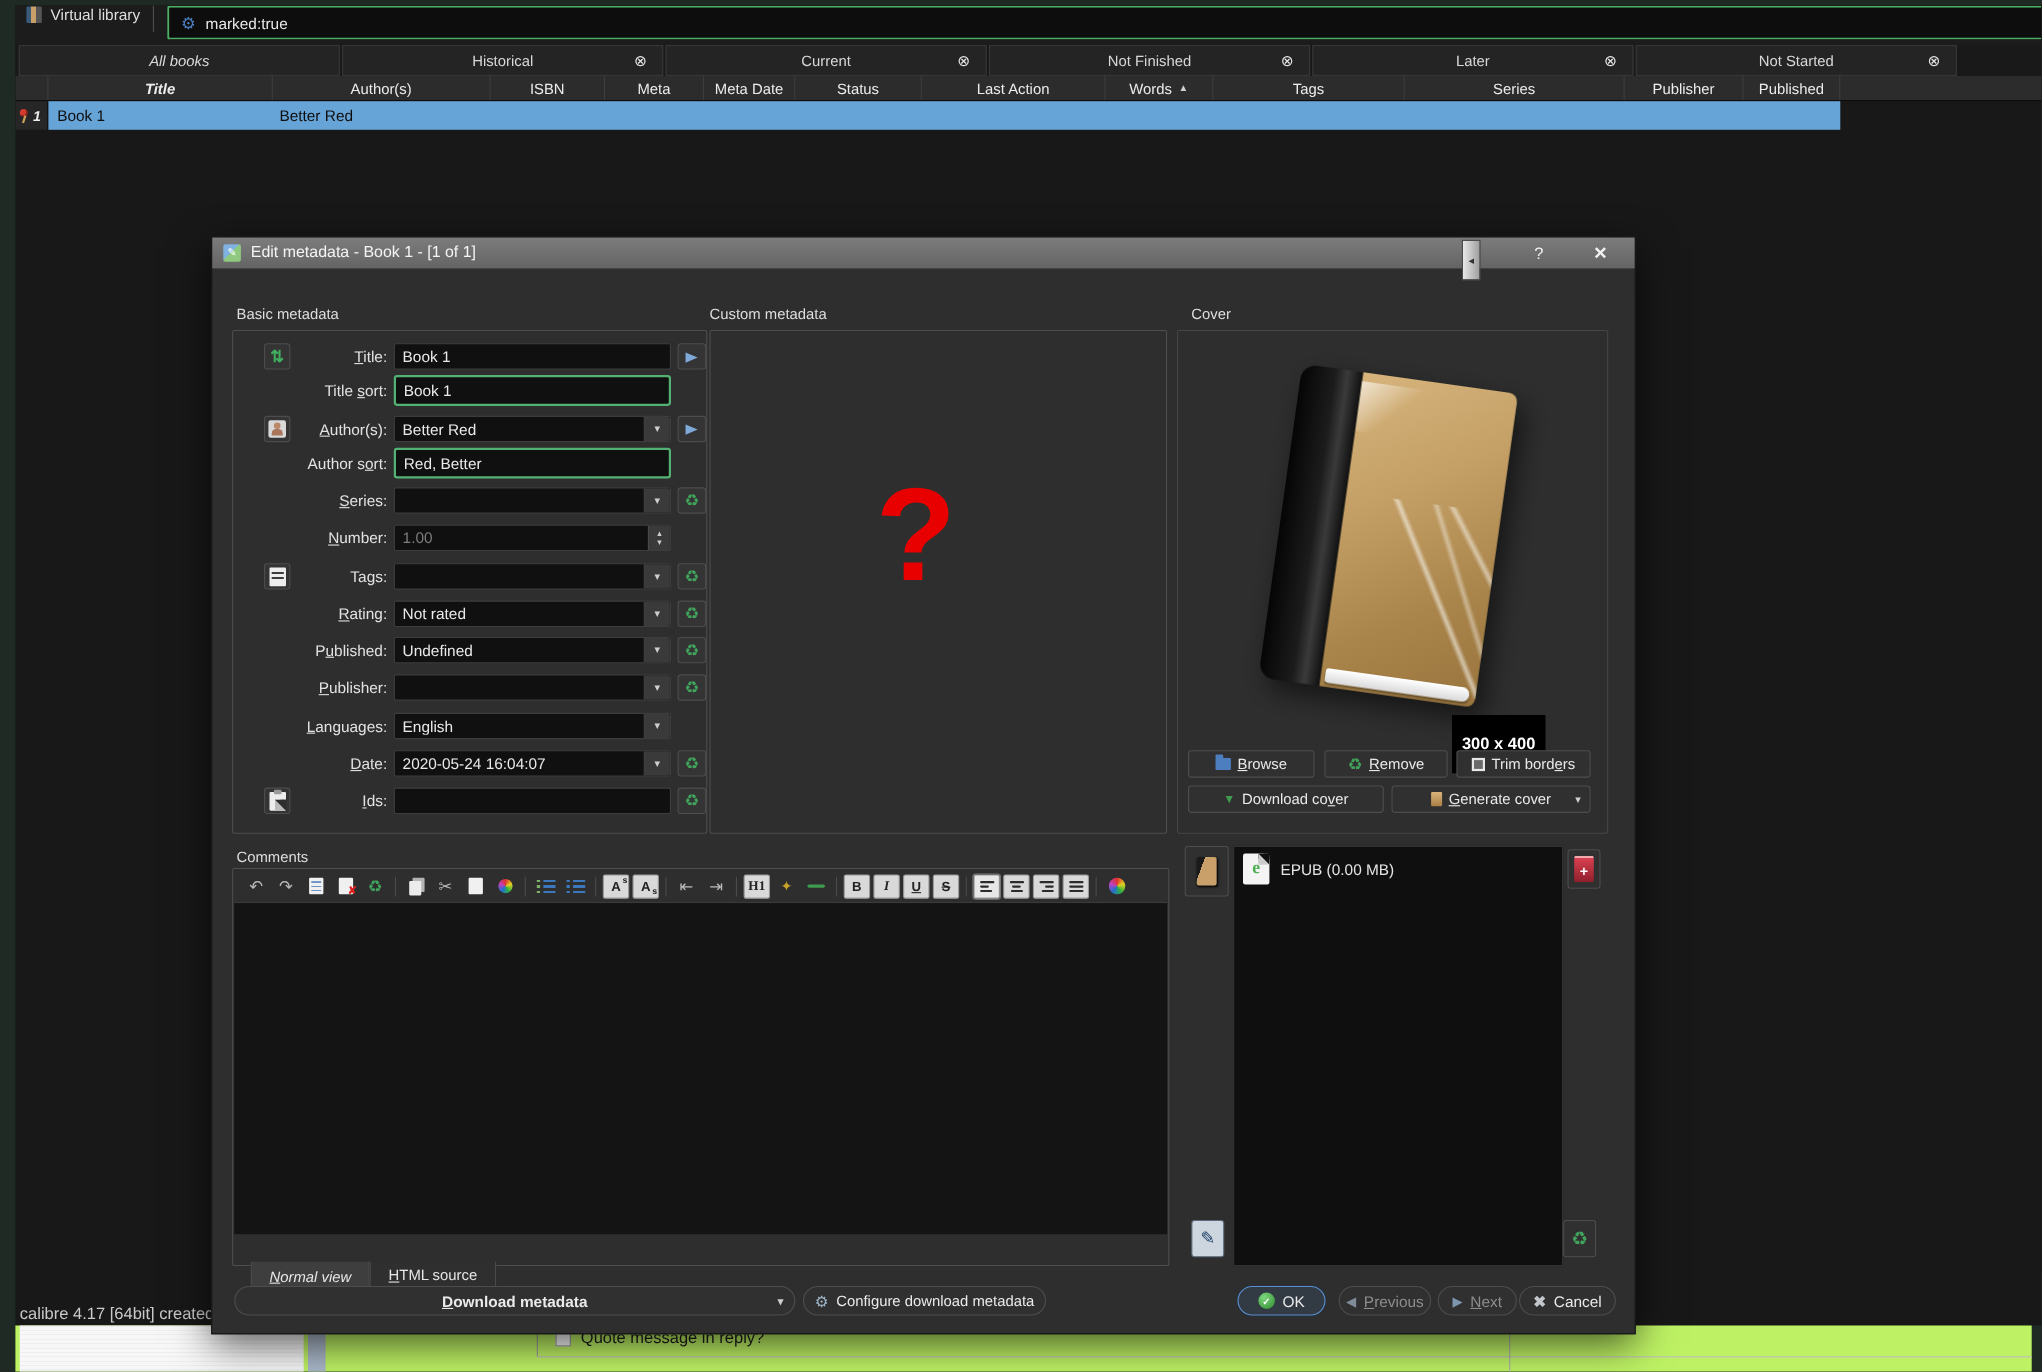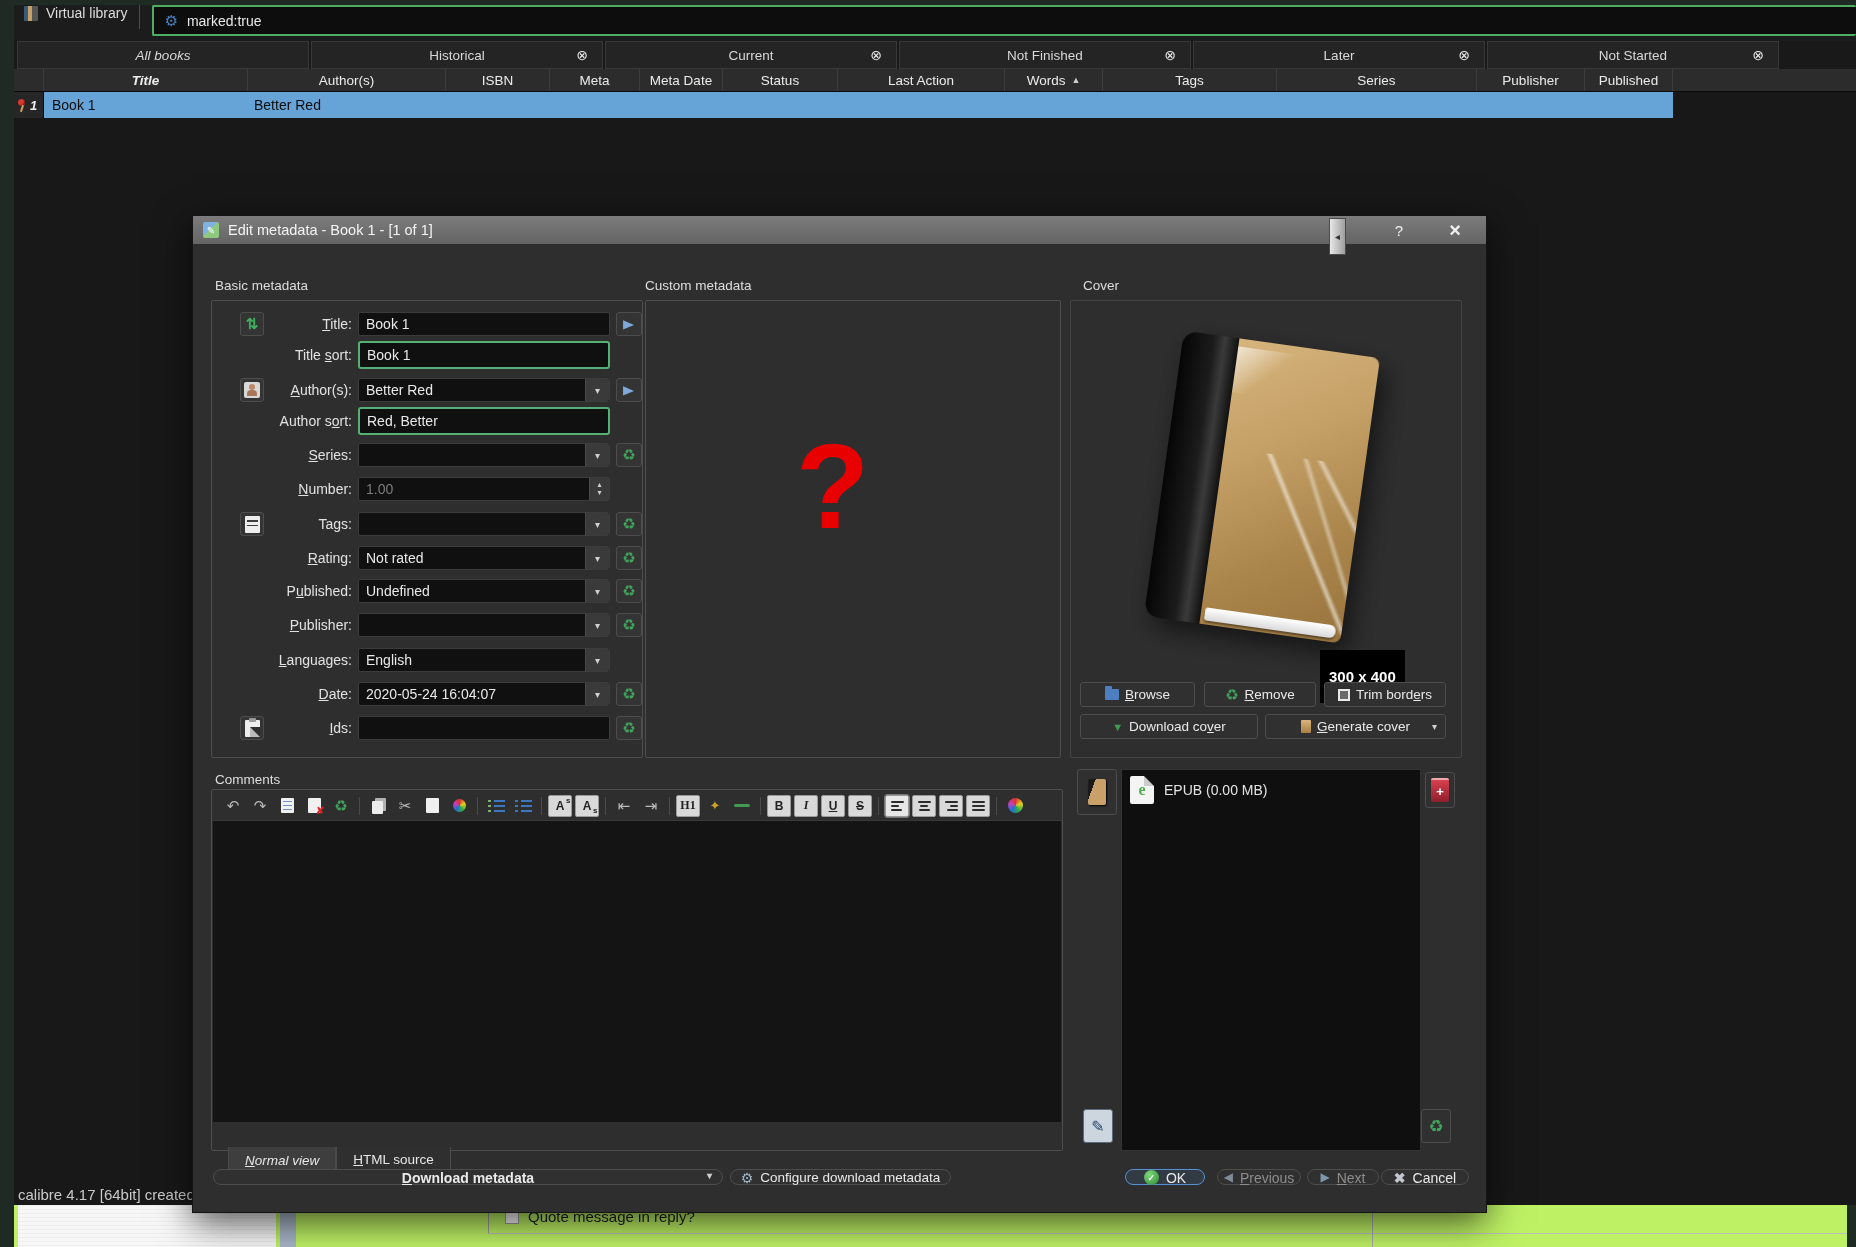--- a/index.html
+++ b/index.html
@@ -147,21 +147,21 @@
   .i-al.r i{margin-left:auto}.i-al.r i:nth-child(1){width:13px}.i-al.r i:nth-child(2){width:8px}.i-al.r i:nth-child(3){width:11px}
   .i-al.j i{width:13px}
   .bi{font-weight:bold}.ii{font-style:italic;font-family:"Liberation Serif",serif;font-weight:bold}.ui{text-decoration:underline;font-weight:bold}.si{text-decoration:line-through;font-weight:bold}
   .wing{color:#c9a227;font-size:13px}
   .editorarea{position:absolute;left:1px;top:31px;right:1px;bottom:28px;background:#141414}
   .ctabs{position:absolute;left:16px;bottom:-24px;display:flex}
   .ctab{height:25px;padding:0 16px;display:flex;align-items:center;font-size:13.5px;background:#2f2f2f;border:1px solid #4a4a4a;border-top:none;color:#e6e6e6}
   .ctab.sel{background:#3e3e3e;font-style:italic;height:27px}
 
   
-  .fbtn{position:absolute;height:16px;background:#303030;border:1px solid #4d4d4d;border-radius:14px;display:flex;justify-content:center;gap:7px;font-size:14px;color:#eaeaea}
+  .fbtn{position:absolute;height:27px;background:#303030;border:1px solid #4d4d4d;border-radius:14px;display:flex;align-items:center;justify-content:center;gap:7px;font-size:14px;color:#eaeaea}
   .fbtn.bold{font-weight:bold}
   .fbtn .ddarrow{position:absolute;right:10px;font-size:10px;color:#cfcfcf}
   .fbtn.okbtn{background:#323a44;border:1px solid #5b8fc9;box-shadow:0 0 0 1px #27303c}
   .okcircle{width:15px;height:15px;border-radius:50%;background:radial-gradient(circle at 35% 30%,#7ed87e,#2e8b2e);display:flex;align-items:center;justify-content:center;color:#fff;font-size:9px;font-weight:bold}
   .fbtn.disabled{color:#8d8d8d}
   .arr-prev{color:#7e8b99;font-size:12px}
   .arr-next{color:#7e96ad;font-size:12px}
   .x-cancel{color:#c3c7cd;font-size:14px;font-weight:bold}
   .cfg-gear{color:#9fb6c8;font-size:14px}
   u{text-decoration:underline}

